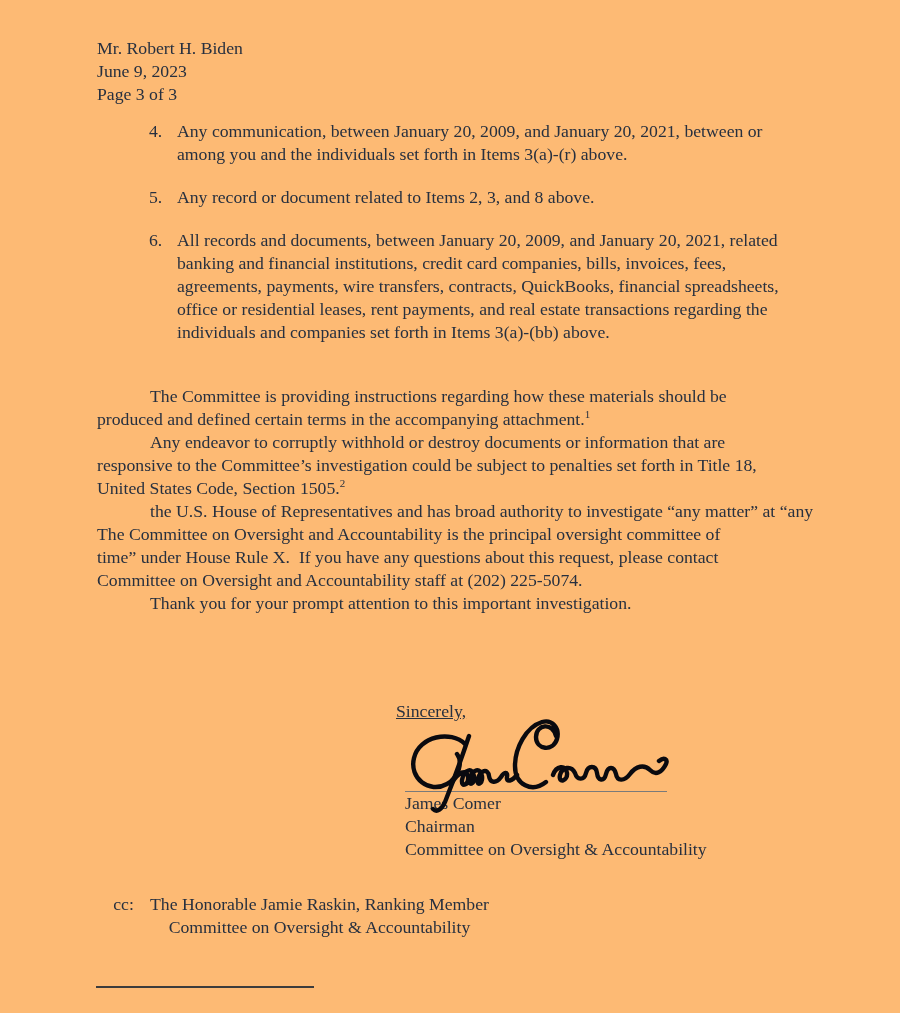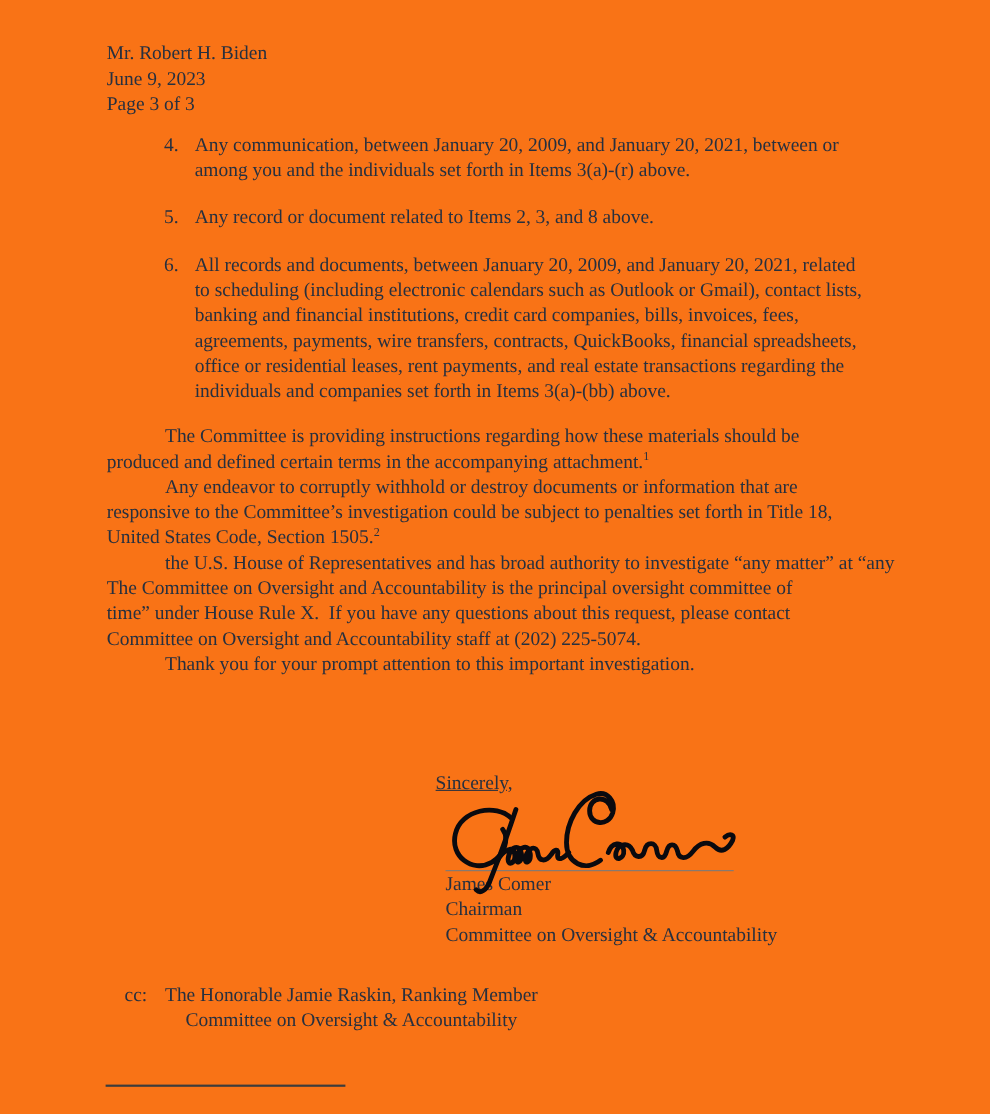--- a/index.html
+++ b/index.html
@@ -1,19 +1,19 @@
 <!DOCTYPE html>
 <html><head>
 <meta charset="utf-8">
 <style>
   html,body{margin:0;padding:0;background:#ffffff;}
   .letter{
     position:relative;
     width:900px;height:1013px;
-    background:#f97316;
+    background:#fdba74;
     font-family:"Liberation Serif","DejaVu Serif",serif;
     color:#27303f;
     font-size:17.7px;
     line-height:23px;
     overflow:hidden;
   }
   .line{white-space:pre;}
   .header{position:absolute;left:97px;top:37px;}
   .items{position:absolute;left:149px;top:120px;width:660px;}
   .item{display:flex;}
@@ -58,21 +58,20 @@
     <div class="item">
       <div class="item-num">5.</div>
       <div class="item-text">
         <div class="line">Any record or document related to Items 2, 3, and 8 above.</div>
       </div>
     </div>
     <div class="item">
       <div class="item-num">6.</div>
       <div class="item-text">
         <div class="line">All records and documents, between January 20, 2009, and January 20, 2021, related</div>
-        <div class="line">to scheduling (including electronic calendars such as Outlook or Gmail), contact lists,</div>
         <div class="line">banking and financial institutions, credit card companies, bills, invoices, fees,</div>
         <div class="line">agreements, payments, wire transfers, contracts, QuickBooks, financial spreadsheets,</div>
         <div class="line">office or residential leases, rent payments, and real estate transactions regarding the</div>
         <div class="line">individuals and companies set forth in Items 3(a)-(bb) above.</div>
       </div>
     </div>
   </div>
 
   <div class="body-paras">
     <div class="para">

